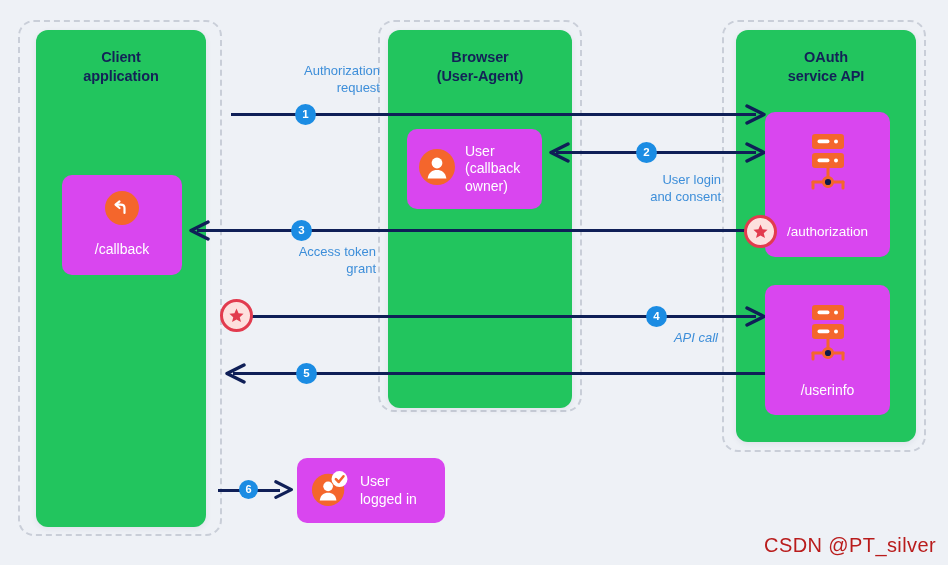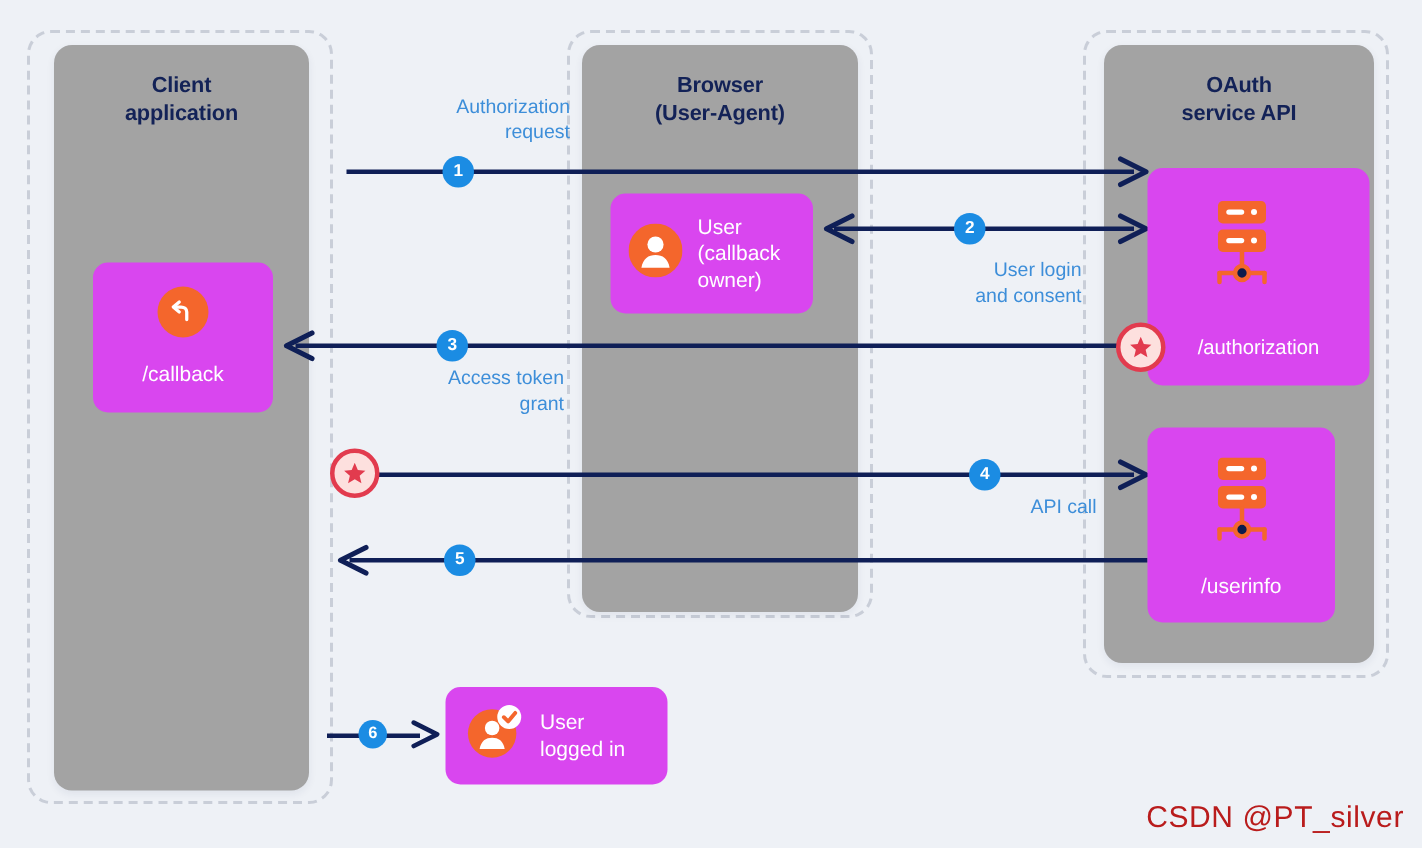--- a/index.html
+++ b/index.html
@@ -22,21 +22,21 @@
     border-radius: 16px;
     background: transparent;
   }
   #lane-client  { left: 18px;  top: 20px;  width: 204px; height: 516px; }
   #lane-browser { left: 378px; top: 20px;  width: 204px; height: 392px; }
   #lane-oauth   { left: 722px; top: 20px;  width: 204px; height: 432px; }
 
   
   .card {
     position: absolute;
-    background: #a3a3a3;
+    background: #22c55e;
     border-radius: 12px;
     box-shadow: 0 2px 6px rgba(30,45,85,0.07);
   }
   #card-client  { left: 36px;  top: 30px;  width: 170px; height: 497px; }
   #card-browser { left: 388px; top: 30px;  width: 184px; height: 378px; }
   #card-oauth   { left: 736px; top: 30px;  width: 180px; height: 412px; }
 
   .lane-title {
     position: absolute;
     left: 0; right: 0;
@@ -59,21 +59,21 @@
     color: #ffffff;
   }
   #node-callback {
     left: 62px; top: 175px; width: 120px; height: 100px;
   }
   #node-user {
     left: 407px; top: 129px; width: 135px; height: 80px;
     display: flex; align-items: center; gap: 10px; padding: 0 12px;
   }
   #node-authorization {
-    left: 765px; top: 112px; width: 148px; height: 145px;
+    left: 765px; top: 112px; width: 125px; height: 145px;
   }
   #node-userinfo {
     left: 765px; top: 285px; width: 125px; height: 130px;
   }
   #node-loggedin {
     left: 297px; top: 458px; width: 148px; height: 65px;
     display: flex; align-items: center; gap: 11px; padding: 0 14px;
   }
   .node-label {
     position: absolute;
@@ -324,20 +324,20 @@
   <div class="step-label" style="left:573px; top:172px; width:148px;">
     <span>User login</span><br>
     <span>and consent</span>
   </div>
 
   <div class="step-label" style="left:228px; top:244px; width:148px;">
     <span>Access token</span><br>
     <span>grant</span>
   </div>
 
-  <div class="step-label" style="left:583px; top:330px; width:148px;">
+  <div class="step-label" style="left:570px; top:330px; width:148px;font-style:italic;">
     <span>API call</span>
   </div>
 
 
   <div id="watermark">CSDN @PT_silver</div>
 
 </div>
 
 </body></html>

